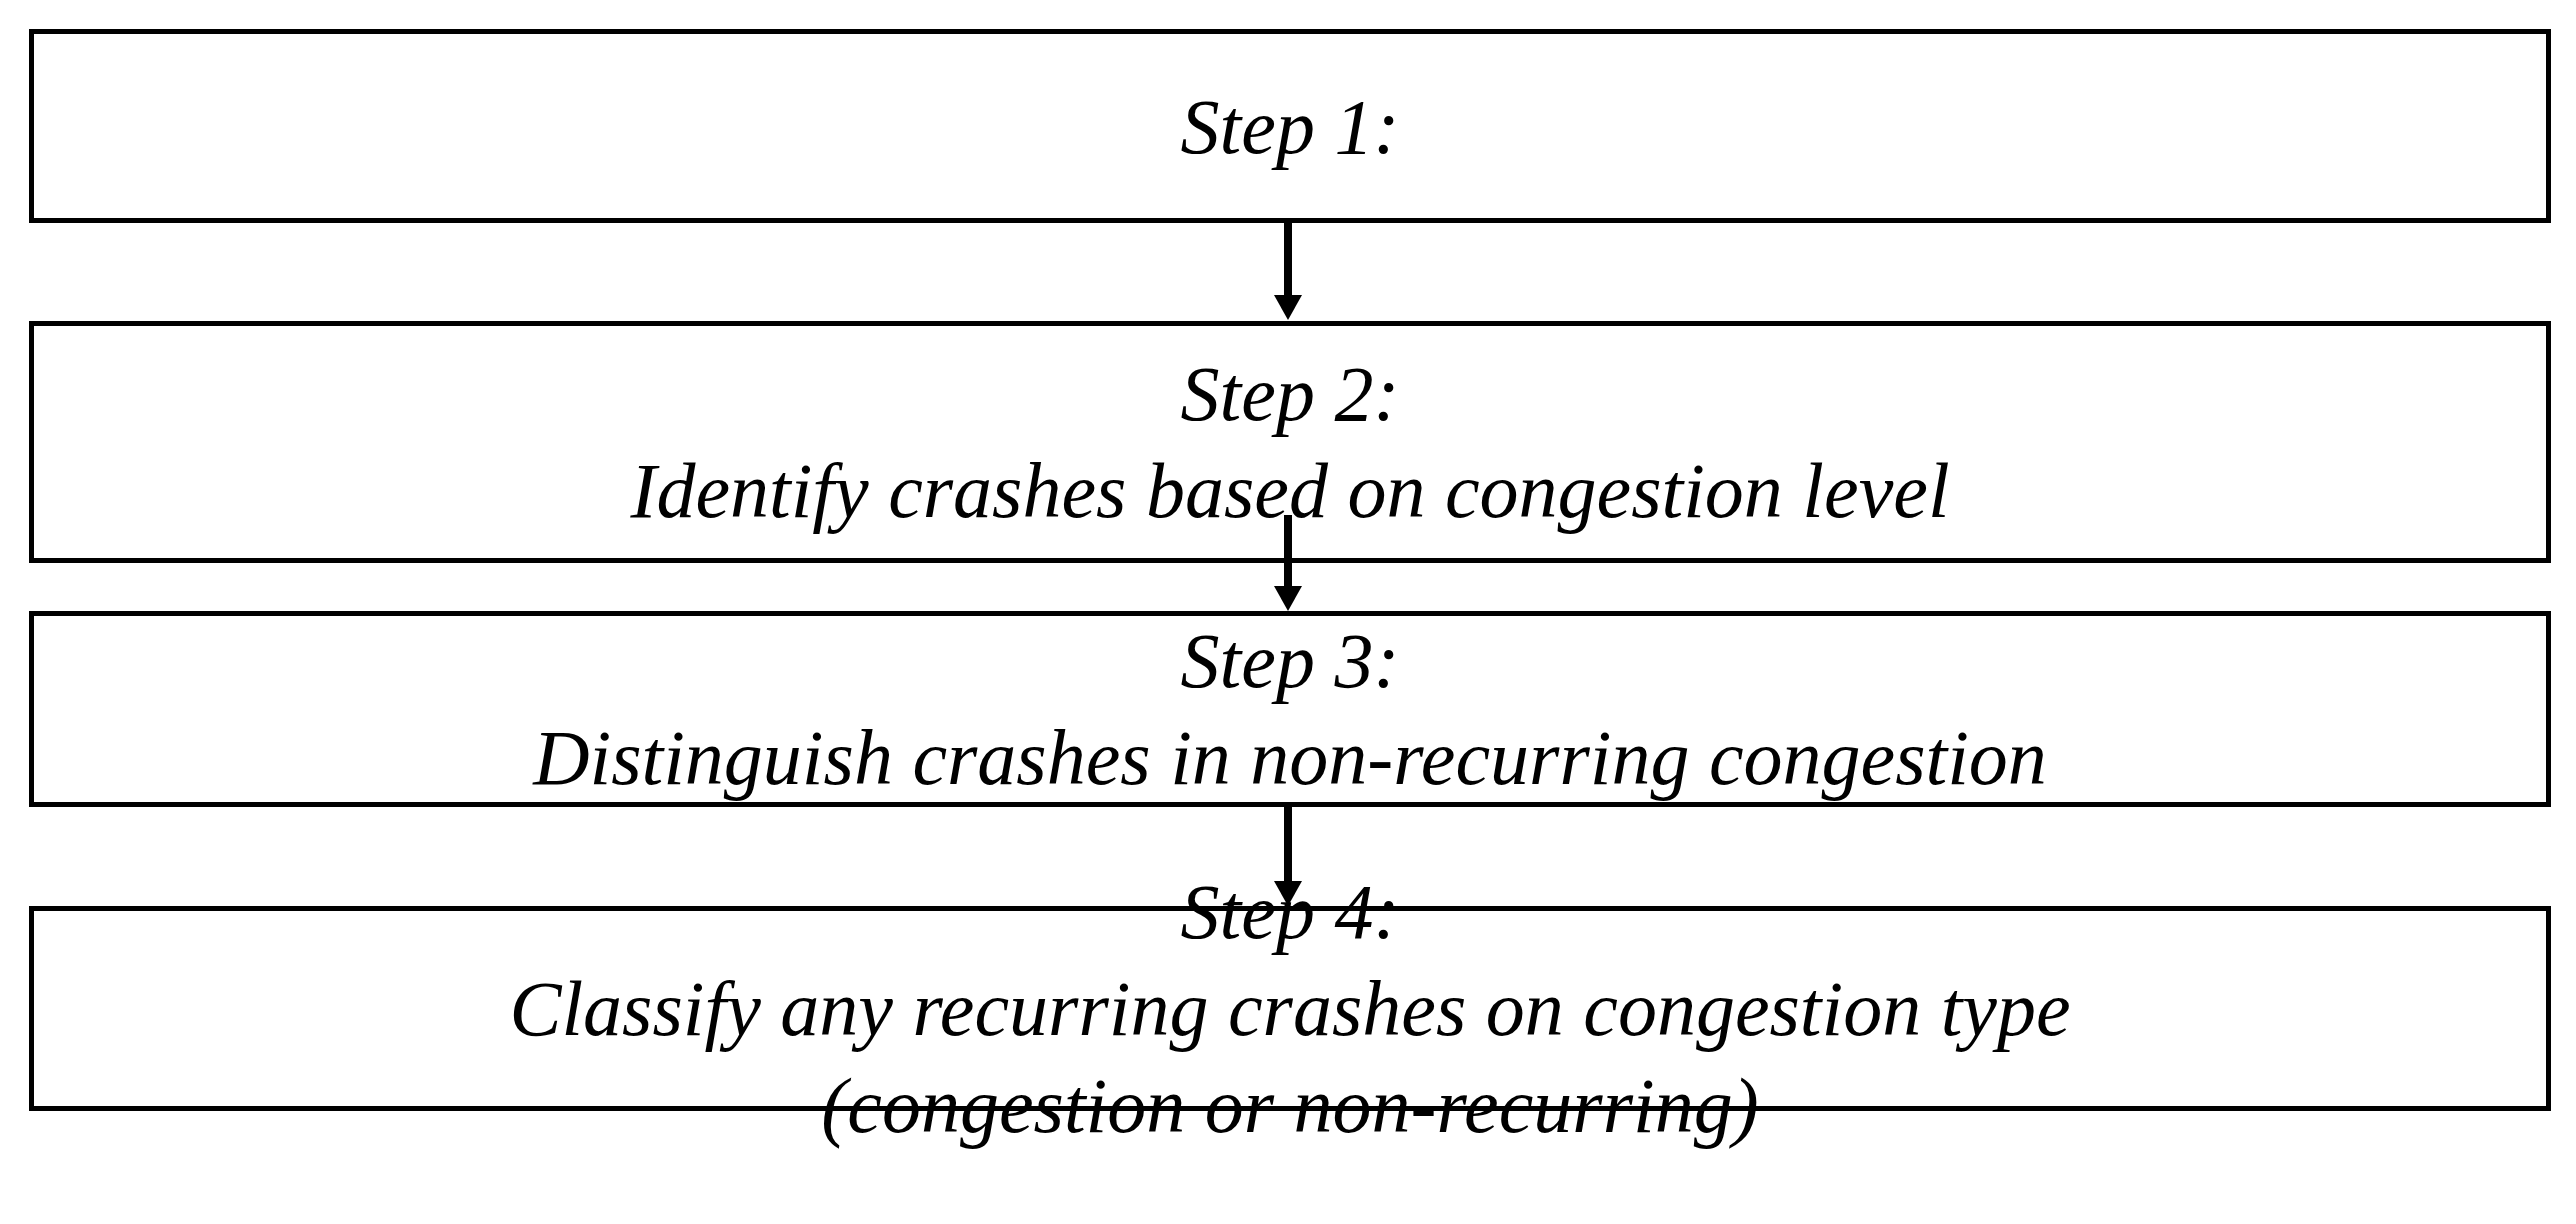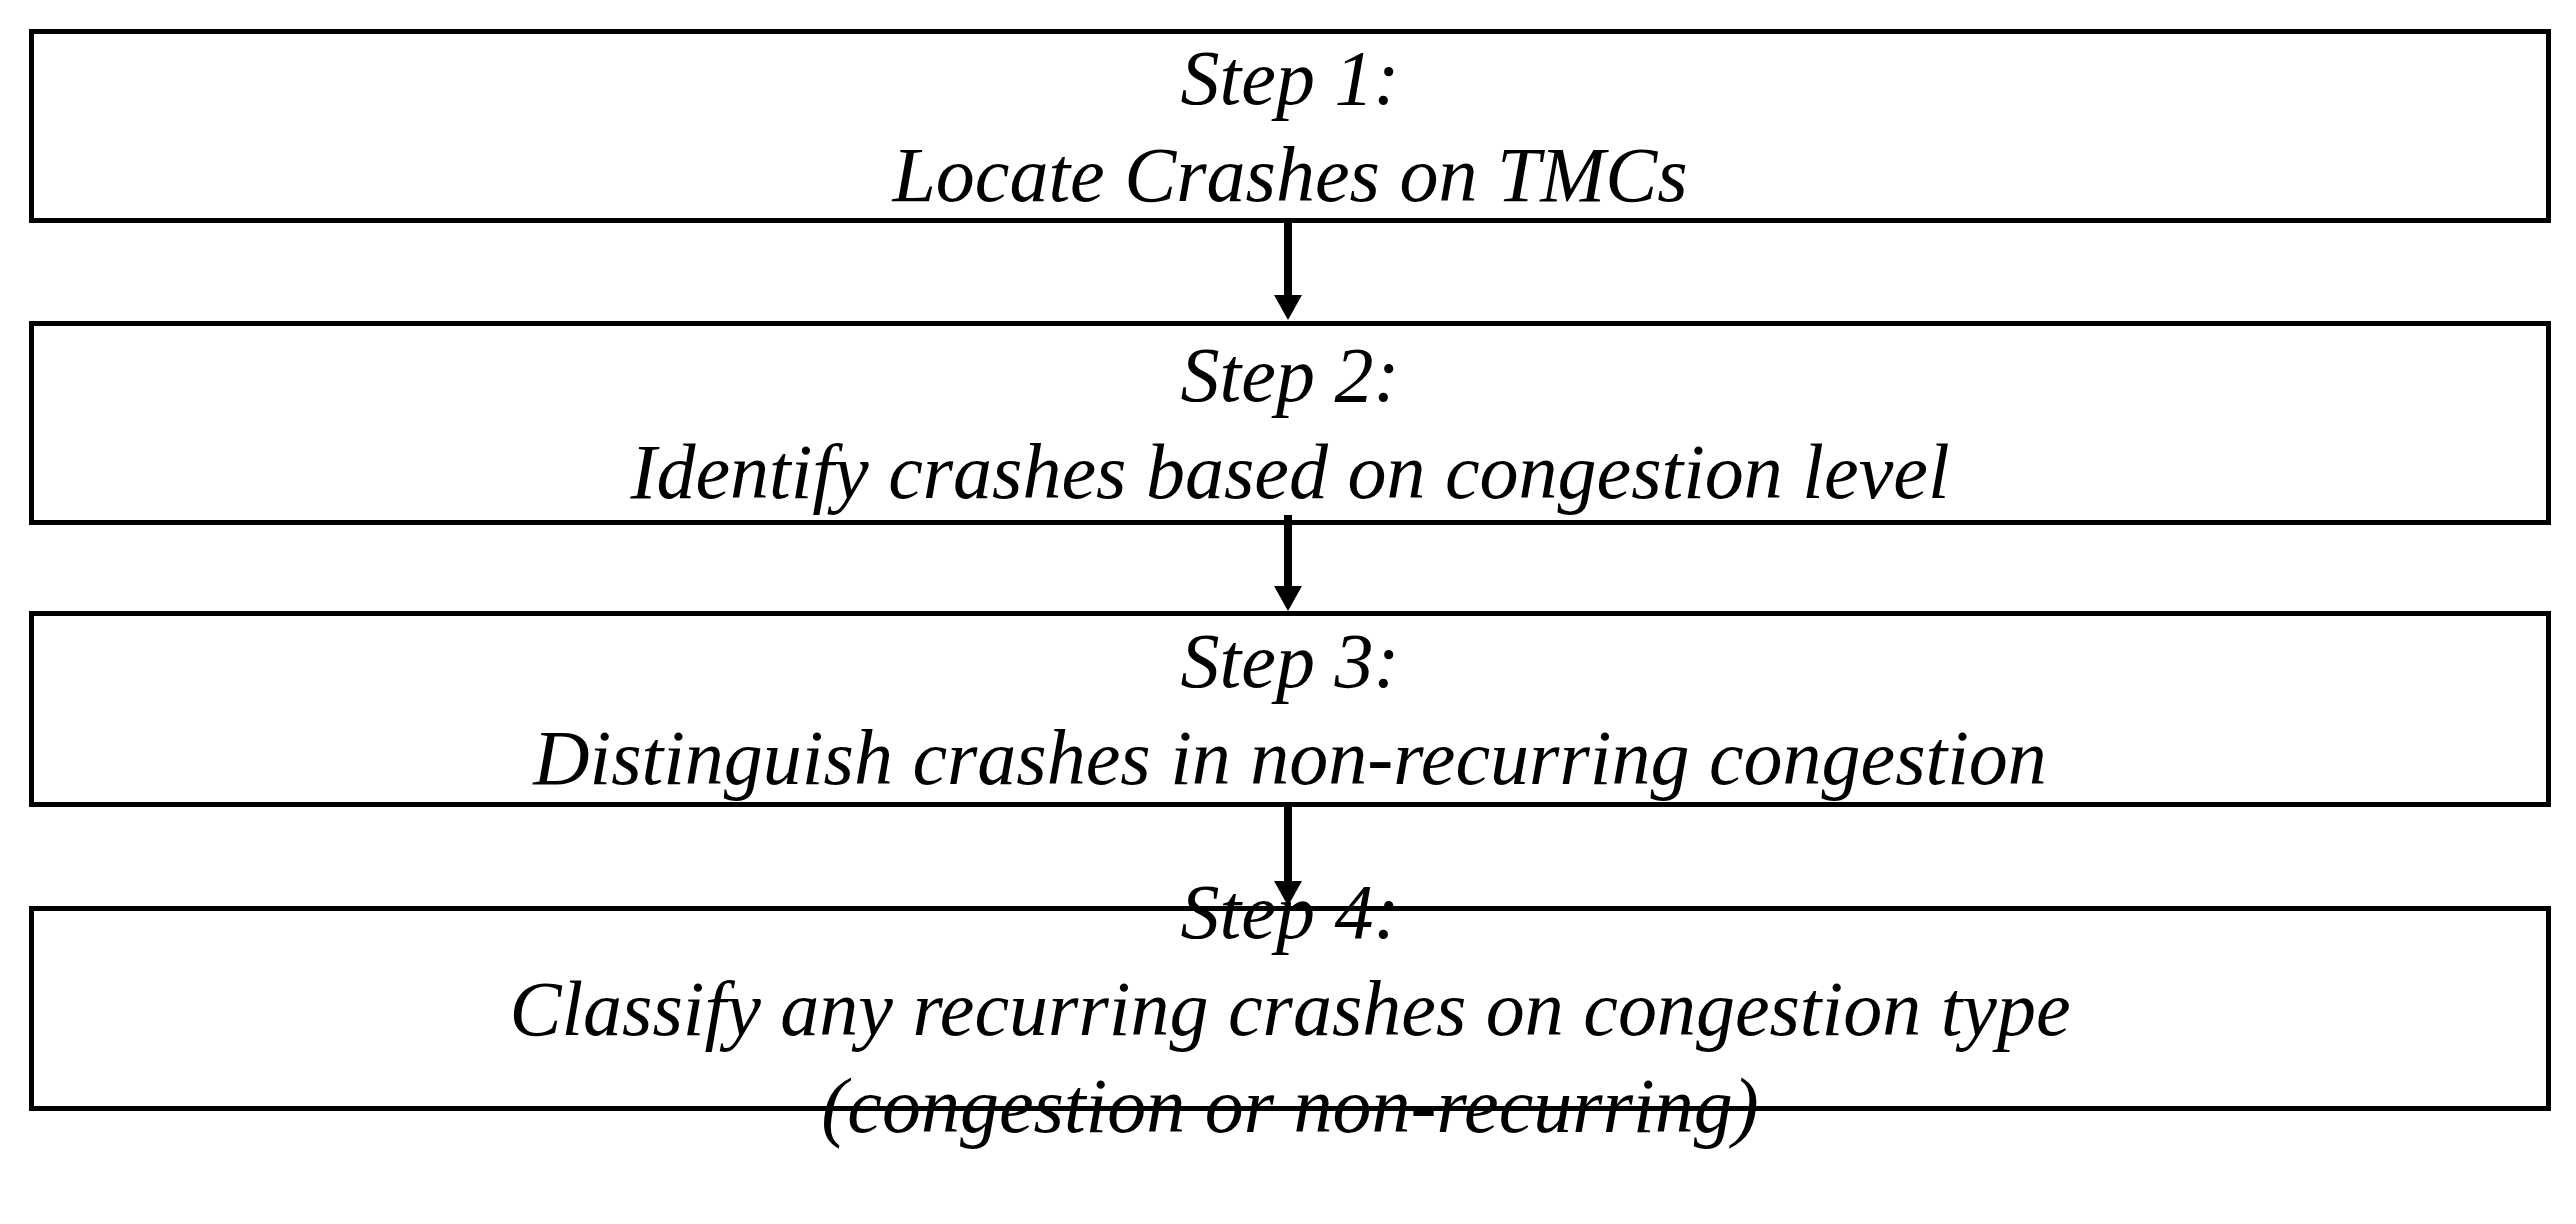--- a/index.html
+++ b/index.html
@@ -29,21 +29,21 @@
     justify-content: center;
     text-align: center;
     font-style: italic;
   }
   .step-line {
     font-size: 78px;
     line-height: 97px;
     white-space: nowrap;
   }
   .box-1 { top: 29px;   height: 194px; }
-  .box-2 { top: 321px;  height: 204px; }
+  .box-2 { top: 321px;  height: 242px; }
   .box-3 { top: 611px;  height: 196px; }
   .box-4 { top: 906px; height: 205px; }
 
   .arrow {
     position: absolute;
     left: 1260px;
     width: 56px;
     display: flex;
     flex-direction: column;
     align-items: center;
@@ -64,21 +64,20 @@
     border-top: 25px solid #000000;
   }
 </style>
 </head>
 <body>
 
 <div class="canvas">
 
   <div class="step-box box-1">
     <div class="step-line">Step 1:</div>
-    <div class="step-line">Locate Crashes on TMCs</div>
   </div>
 
   <div class="arrow arrow-1">
     <div class="arrow-shaft"></div>
     <div class="arrow-head"></div>
   </div>
 
   <div class="step-box box-2">
     <div class="step-line">Step 2:</div>
     <div class="step-line">Identify crashes based on congestion level</div>

